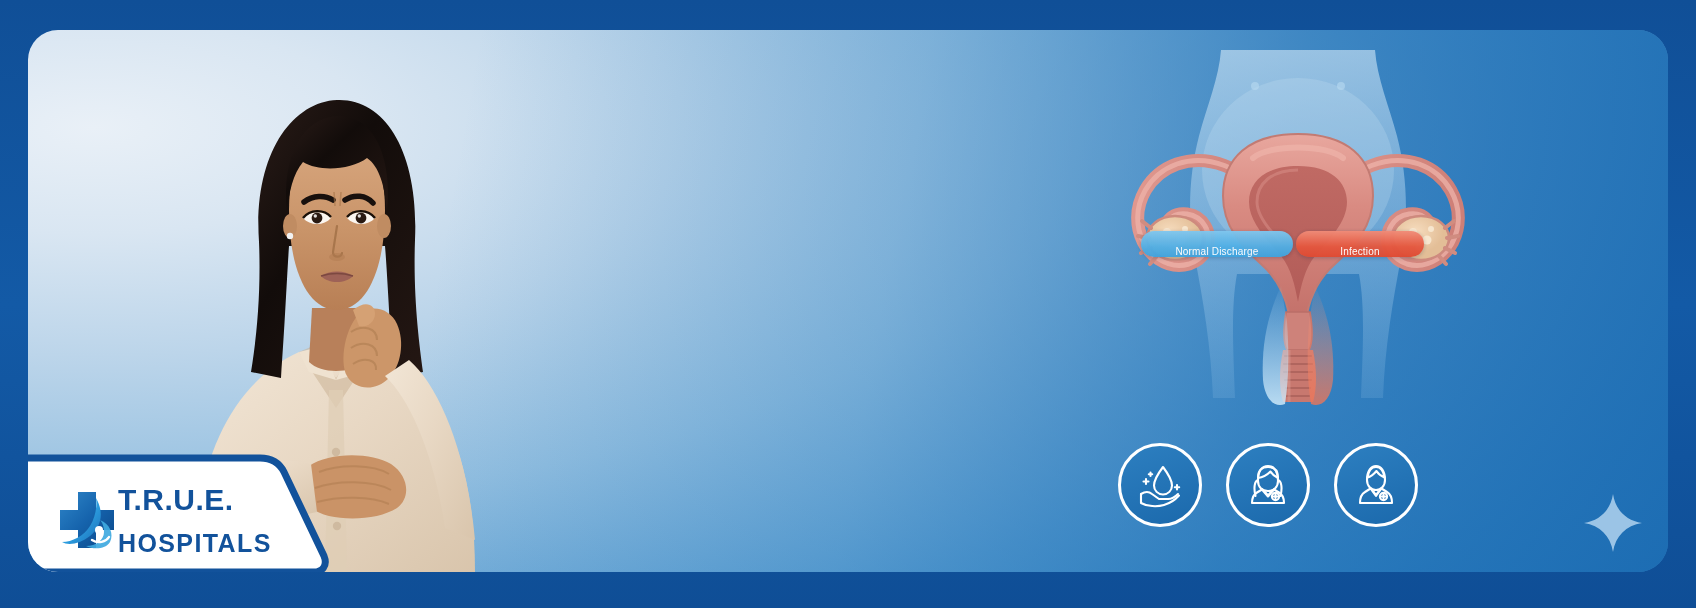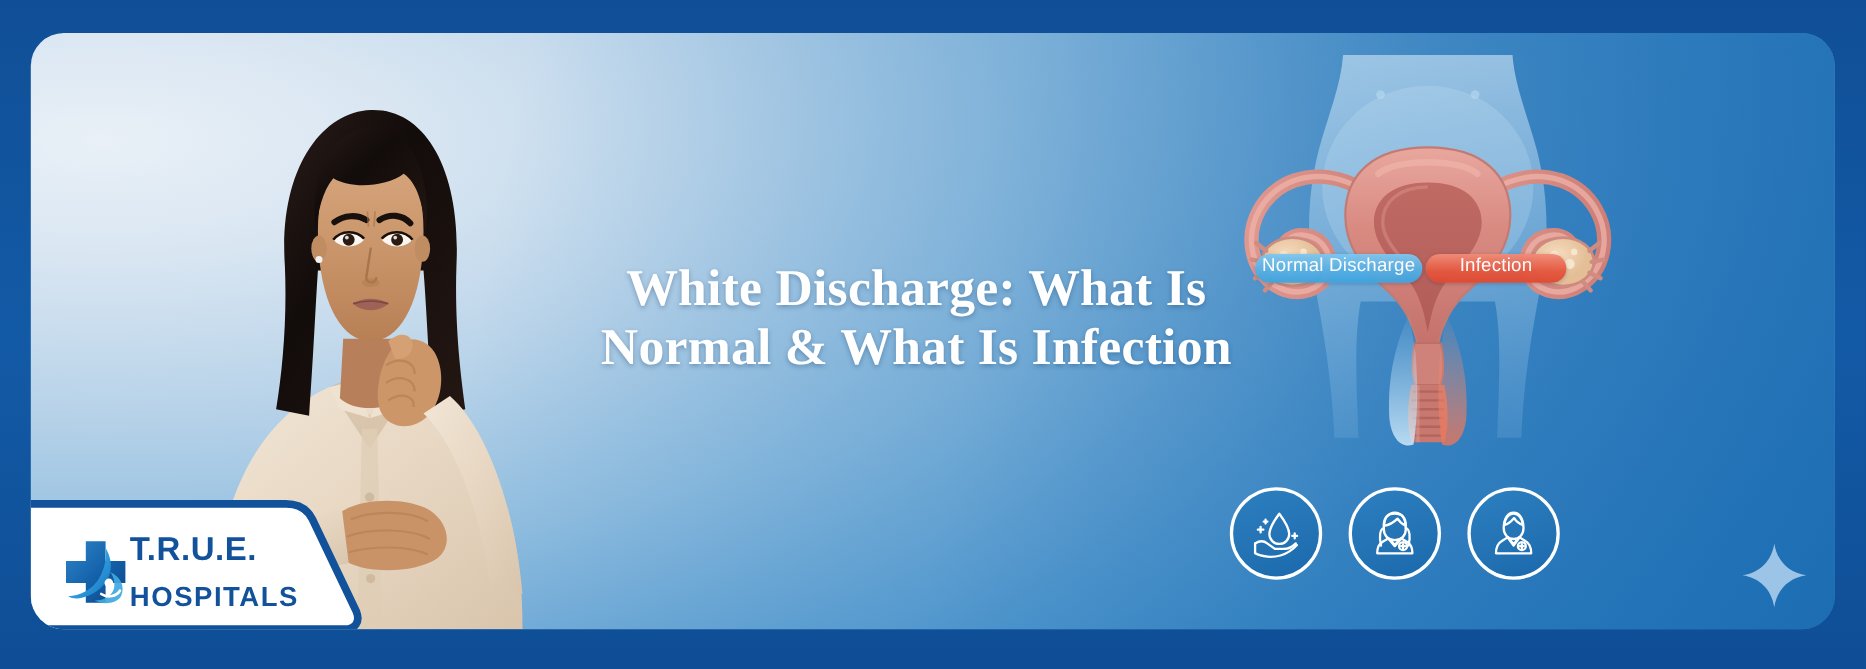--- a/index.html
+++ b/index.html
@@ -67,22 +67,22 @@
   
   #anatomy{
     position:absolute;
     left:1075px; top:20px;
     width:390px; height:370px;
   }
   .pill{
     position:absolute;
     height:26px;
     border-radius:13px;
-    display:flex; align-items:flex-start; justify-content:center;
-    color:#fff; font-size:17px; letter-spacing:.2px;
+    display:flex; align-items:flex-end; justify-content:center;
+    color:#fff; font-size:10px; letter-spacing:.2px;
     font-family:"Liberation Sans", sans-serif;
     white-space:nowrap;
     box-shadow:0 1px 4px rgba(0,40,80,.25);
   }
   #pill-normal{
     left:1113px; top:201px; width:152px;
     background:linear-gradient(180deg,#7FC6EE 0%,#52AEE4 60%,#3FA3DE 100%);
     opacity:.96;
     z-index:5;
   }
@@ -346,24 +346,20 @@
                C 204 330 204 300 206 272 Z" fill="url(#infG)"></path>
     </svg>
 
     <div class="pill" id="pill-normal">
       <span>Normal Discharge</span>
     </div>
     <div class="pill" id="pill-infection">
       <span>Infection</span>
     </div>
 
-    <div id="title-block">
-      <div class="tline">White Discharge: What Is</div>
-      <div class="tline">Normal &amp; What Is Infection</div>
-    </div>
 
     <div id="icon-row">
 
       <div class="icon-circle">
         <svg width="54" height="54" viewBox="0 0 54 54" fill="none" stroke="#ffffff" stroke-width="2.1" stroke-linecap="round" stroke-linejoin="round">
           <path d="M30 9 C 30 9 39 21 39 27.5 C 39 32.5 35 36.5 30 36.5 C 25 36.5 21 32.5 21 27.5 C 21 21 30 9 30 9 Z"></path>
           <path d="M8 36 C 12 33.5 16 33.5 19 36 L 26 41 L 35 41"></path>
           <path d="M35 41 C 39 41 42 39 45 36"></path>
           <path d="M8 36 L 8 45 C 14 48.5 24 49 31 47 C 37 45.3 42 42 46 37.5"></path>
           <path d="M13 21 l0 5 M10.5 23.5 l5 0"></path>

